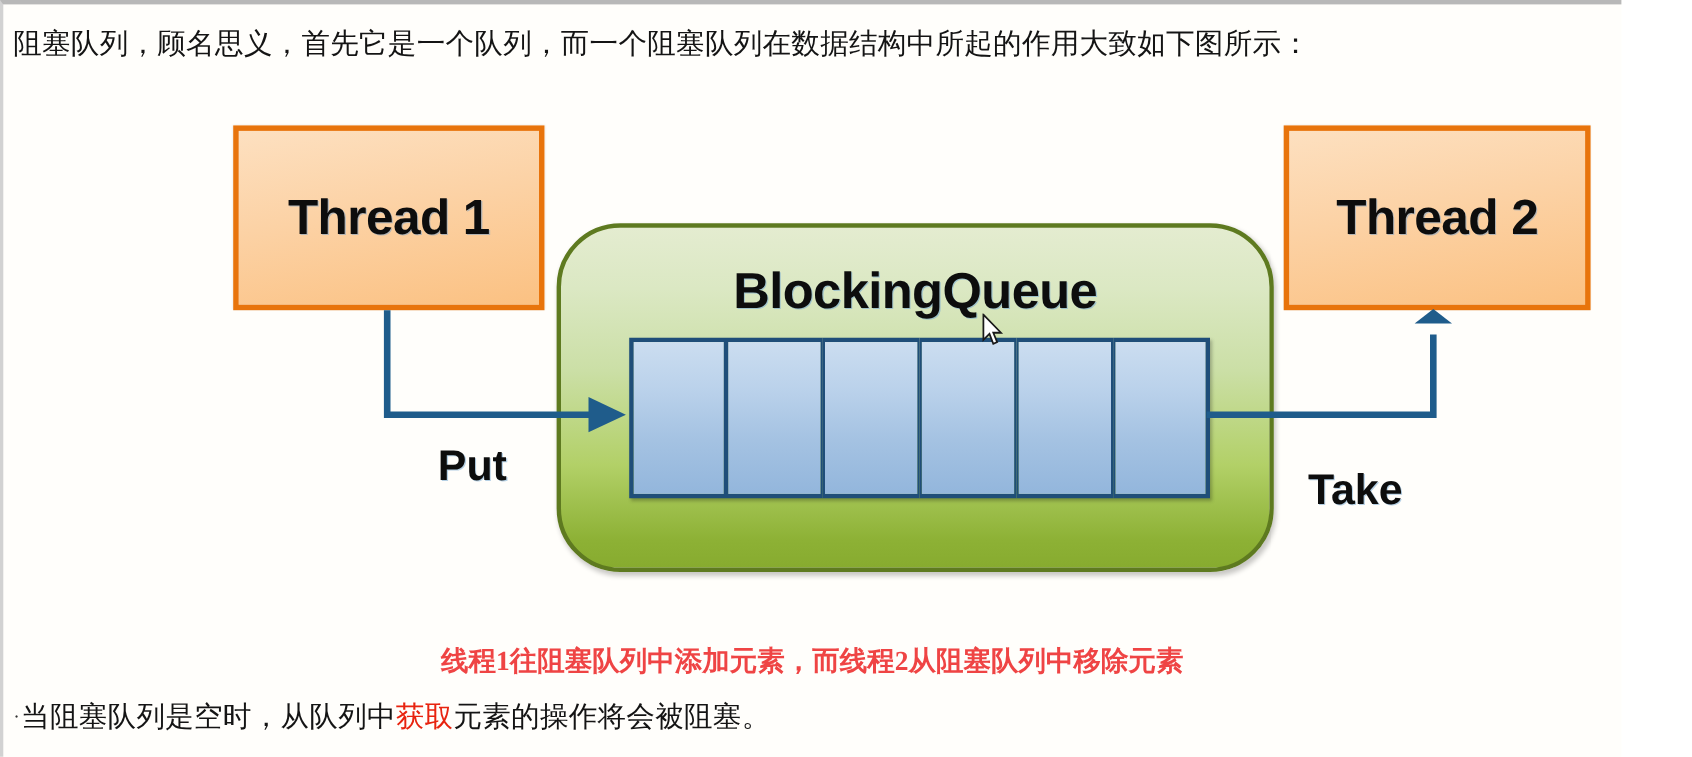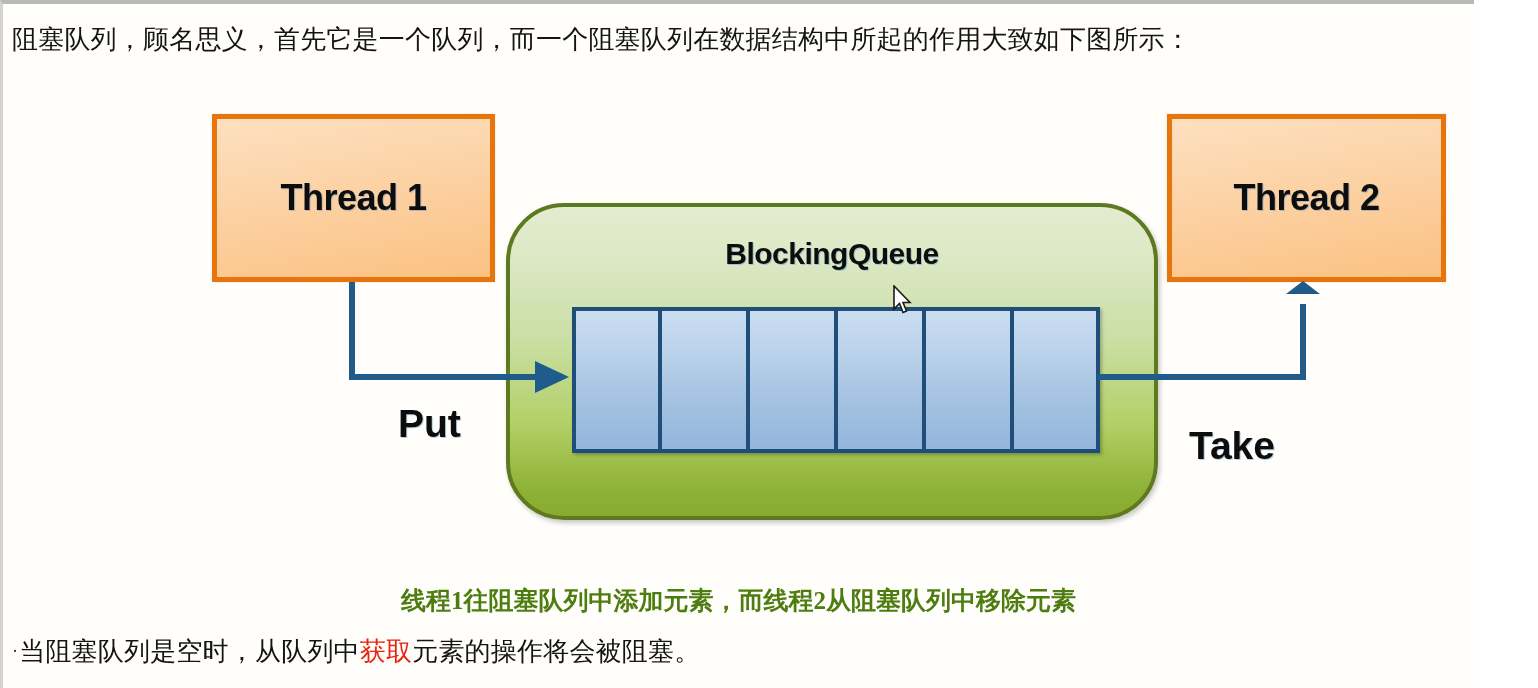--- a/index.html
+++ b/index.html
@@ -54,21 +54,21 @@
 
   #red-caption {
     position: absolute;
     left: 0;
     right: 0;
     top: 580px;
     text-align: center;
     font-family: "Liberation Serif", "DejaVu Serif", serif;
     font-size: 25px;
     font-weight: bold;
-    color: #4d7c0f;
+    color: #ef4444;
     white-space: nowrap;
   }
 
   
   #diagram {
     position: absolute;
     left: 0;
     top: 0;
     width: 1538px;
     height: 570px;
@@ -81,21 +81,21 @@
     border: 5px solid #E8740C;
     background: linear-gradient(170deg, #FDE0C0 0%, #FCD2A5 45%, #FBC182 100%);
     display: flex;
     align-items: center;
     justify-content: center;
     box-shadow: 0 0 2px rgba(0,0,0,0.12);
   }
   .thread-box .label {
     font-family: "Liberation Sans", "DejaVu Sans", sans-serif;
     font-weight: bold;
-    font-size: 36px;
+    font-size: 45px;
     color: #0d0d0d;
     letter-spacing: -0.5px;
     text-shadow: 1px 1px 0 rgba(120,160,200,0.55);
   }
   #thread1-box { left: 209px; top: 110px; width: 283px; height: 168px; }
   #thread2-box { left: 1164px; top: 110px; width: 279px; height: 168px; }
 
   
   #queue-container {
     position: absolute;
@@ -116,21 +116,21 @@
     box-shadow: 2px 3px 5px rgba(0,0,0,0.22);
   }
   #queue-title {
     position: absolute;
     left: 0;
     right: 0;
     top: 30px;
     text-align: center;
     font-family: "Liberation Sans", "DejaVu Sans", sans-serif;
     font-weight: bold;
-    font-size: 30px;
+    font-size: 46px;
     color: #0d0d0d;
     letter-spacing: -0.5px;
     text-shadow: 1px 1px 0 rgba(120,170,210,0.6);
   }
 
   
   #cells-row {
     position: absolute;
     left: 62px;
     top: 100px;

